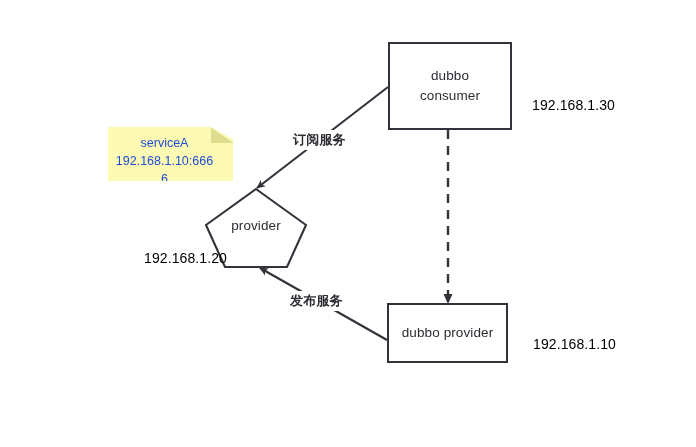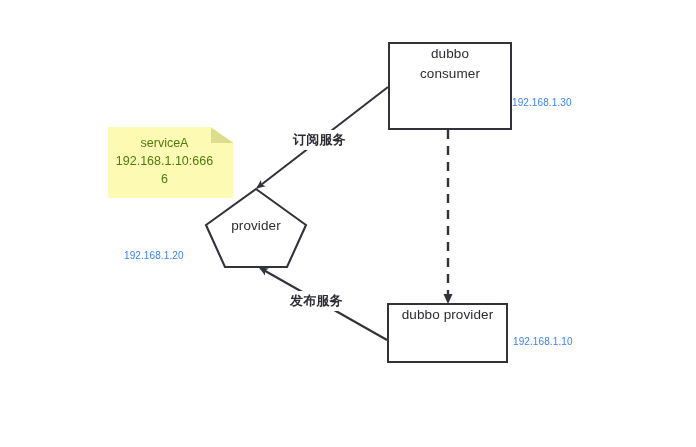--- a/index.html
+++ b/index.html
@@ -27,20 +27,21 @@
     height: 447px;
   }
 
   
   .node-box {
     position: absolute;
     box-sizing: border-box;
     border: 2px solid #32323a;
     background: #ffffff;
     display: flex;
+    align-items: center;
     justify-content: center;
     text-align: center;
     color: #2c2c33;
     font-size: 13.5px;
     line-height: 1.45;
     letter-spacing: 0.1px;
   }
   #node-consumer {
     left: 388px;
     top: 42px;
@@ -81,23 +82,23 @@
     color: #2c2c33;
     letter-spacing: 0.1px;
   }
 
   
   #note-service-a {
     position: absolute;
     left: 108px;
     top: 127px;
     width: 125px;
-    height: 71px;
+    height: 54px;
     background: #fcfab3;
-    color: #4d7c0f;
+    color: #1d4ed8;
     font-size: 12.5px;
     line-height: 1.42;
     text-align: center;
     box-sizing: border-box;
     padding: 8px 16px 0 4px;
     clip-path: polygon(0 0, 82% 0, 100% 22%, 100% 100%, 0 100%);
   }
   #note-fold {
     position: absolute;
     left: 210.5px;
@@ -108,24 +109,25 @@
     clip-path: polygon(0 0, 100% 100%, 0 100%);
   }
   .note-line {
     display: block;
     white-space: pre-line;
   }
 
   
   .free-label {
     position: absolute;
-    color: #3b82f6;
-    font-size: 10px;
+    color: #000000;
+    font-size: 14px;
     white-space: nowrap;
     letter-spacing: 0.1px;
+    padding-left: 20px;
   }
   #ip-consumer   { left: 512px; top: 97px; }
   #ip-provider   { left: 513px; top: 336px; }
   #ip-zookeeper  { left: 124px; top: 250px; }
 
   .edge-label {
     position: absolute;
     color: #2c2c33;
     font-size: 13px;
     white-space: nowrap;

